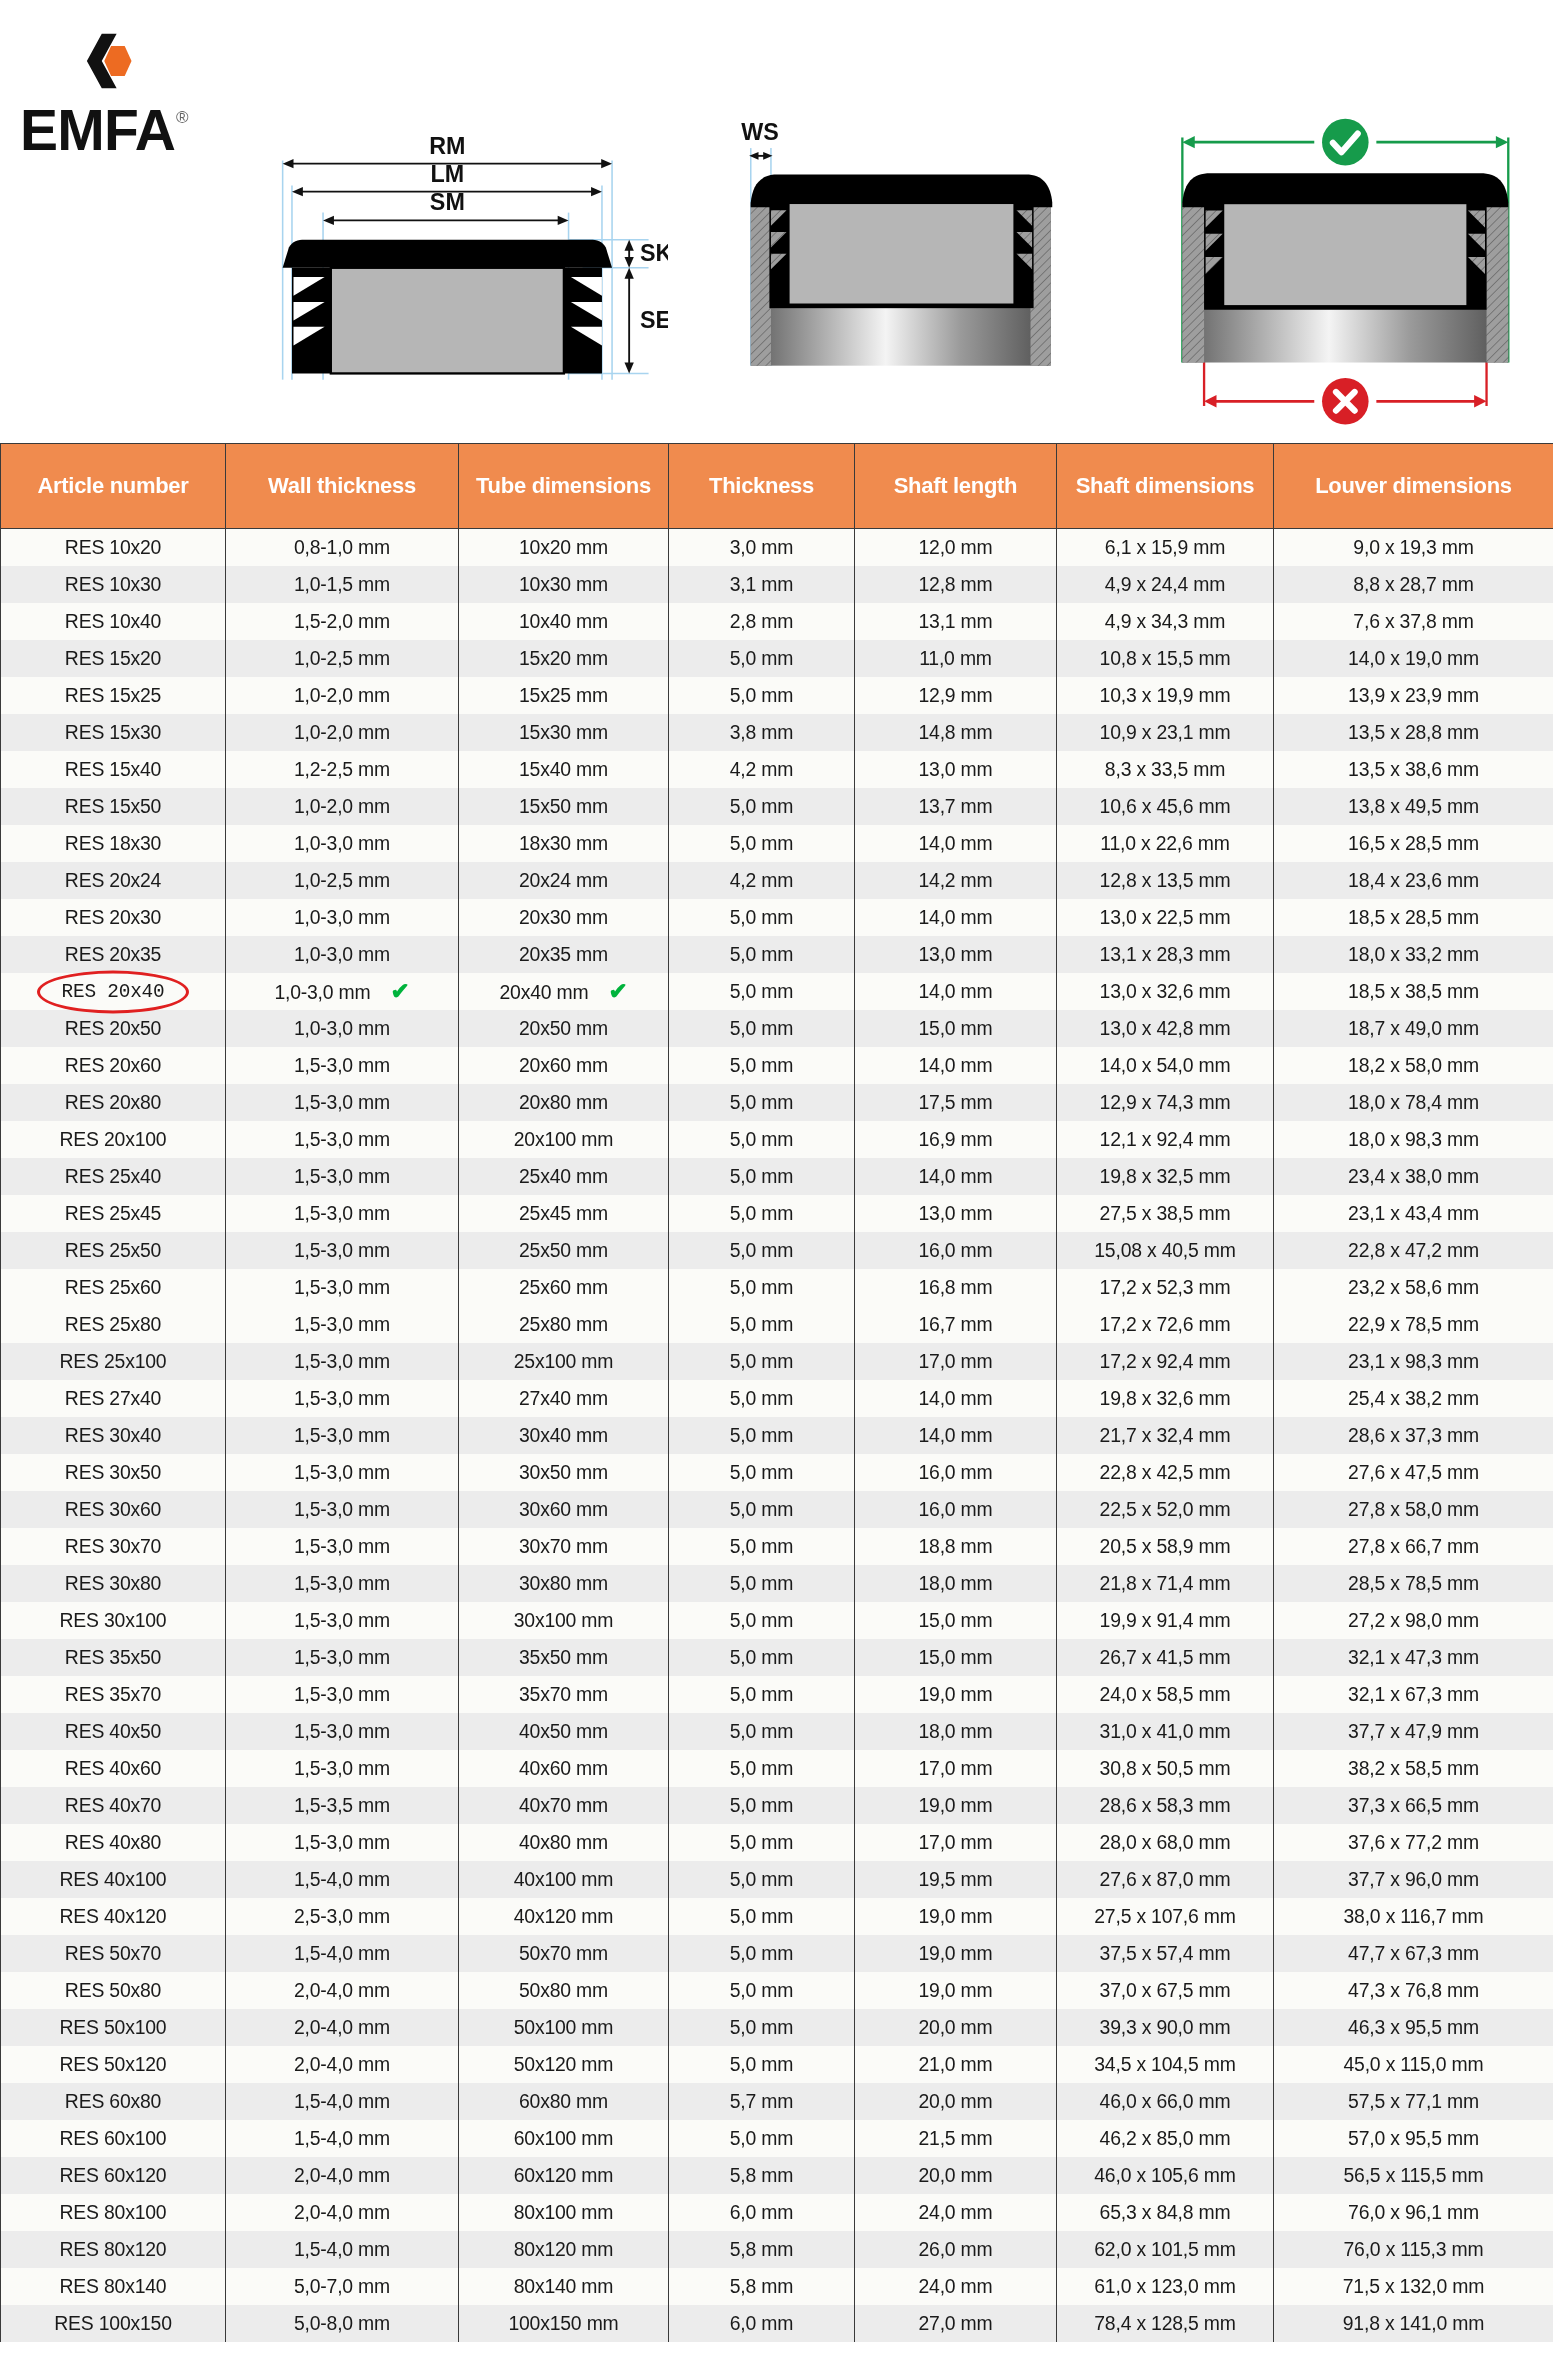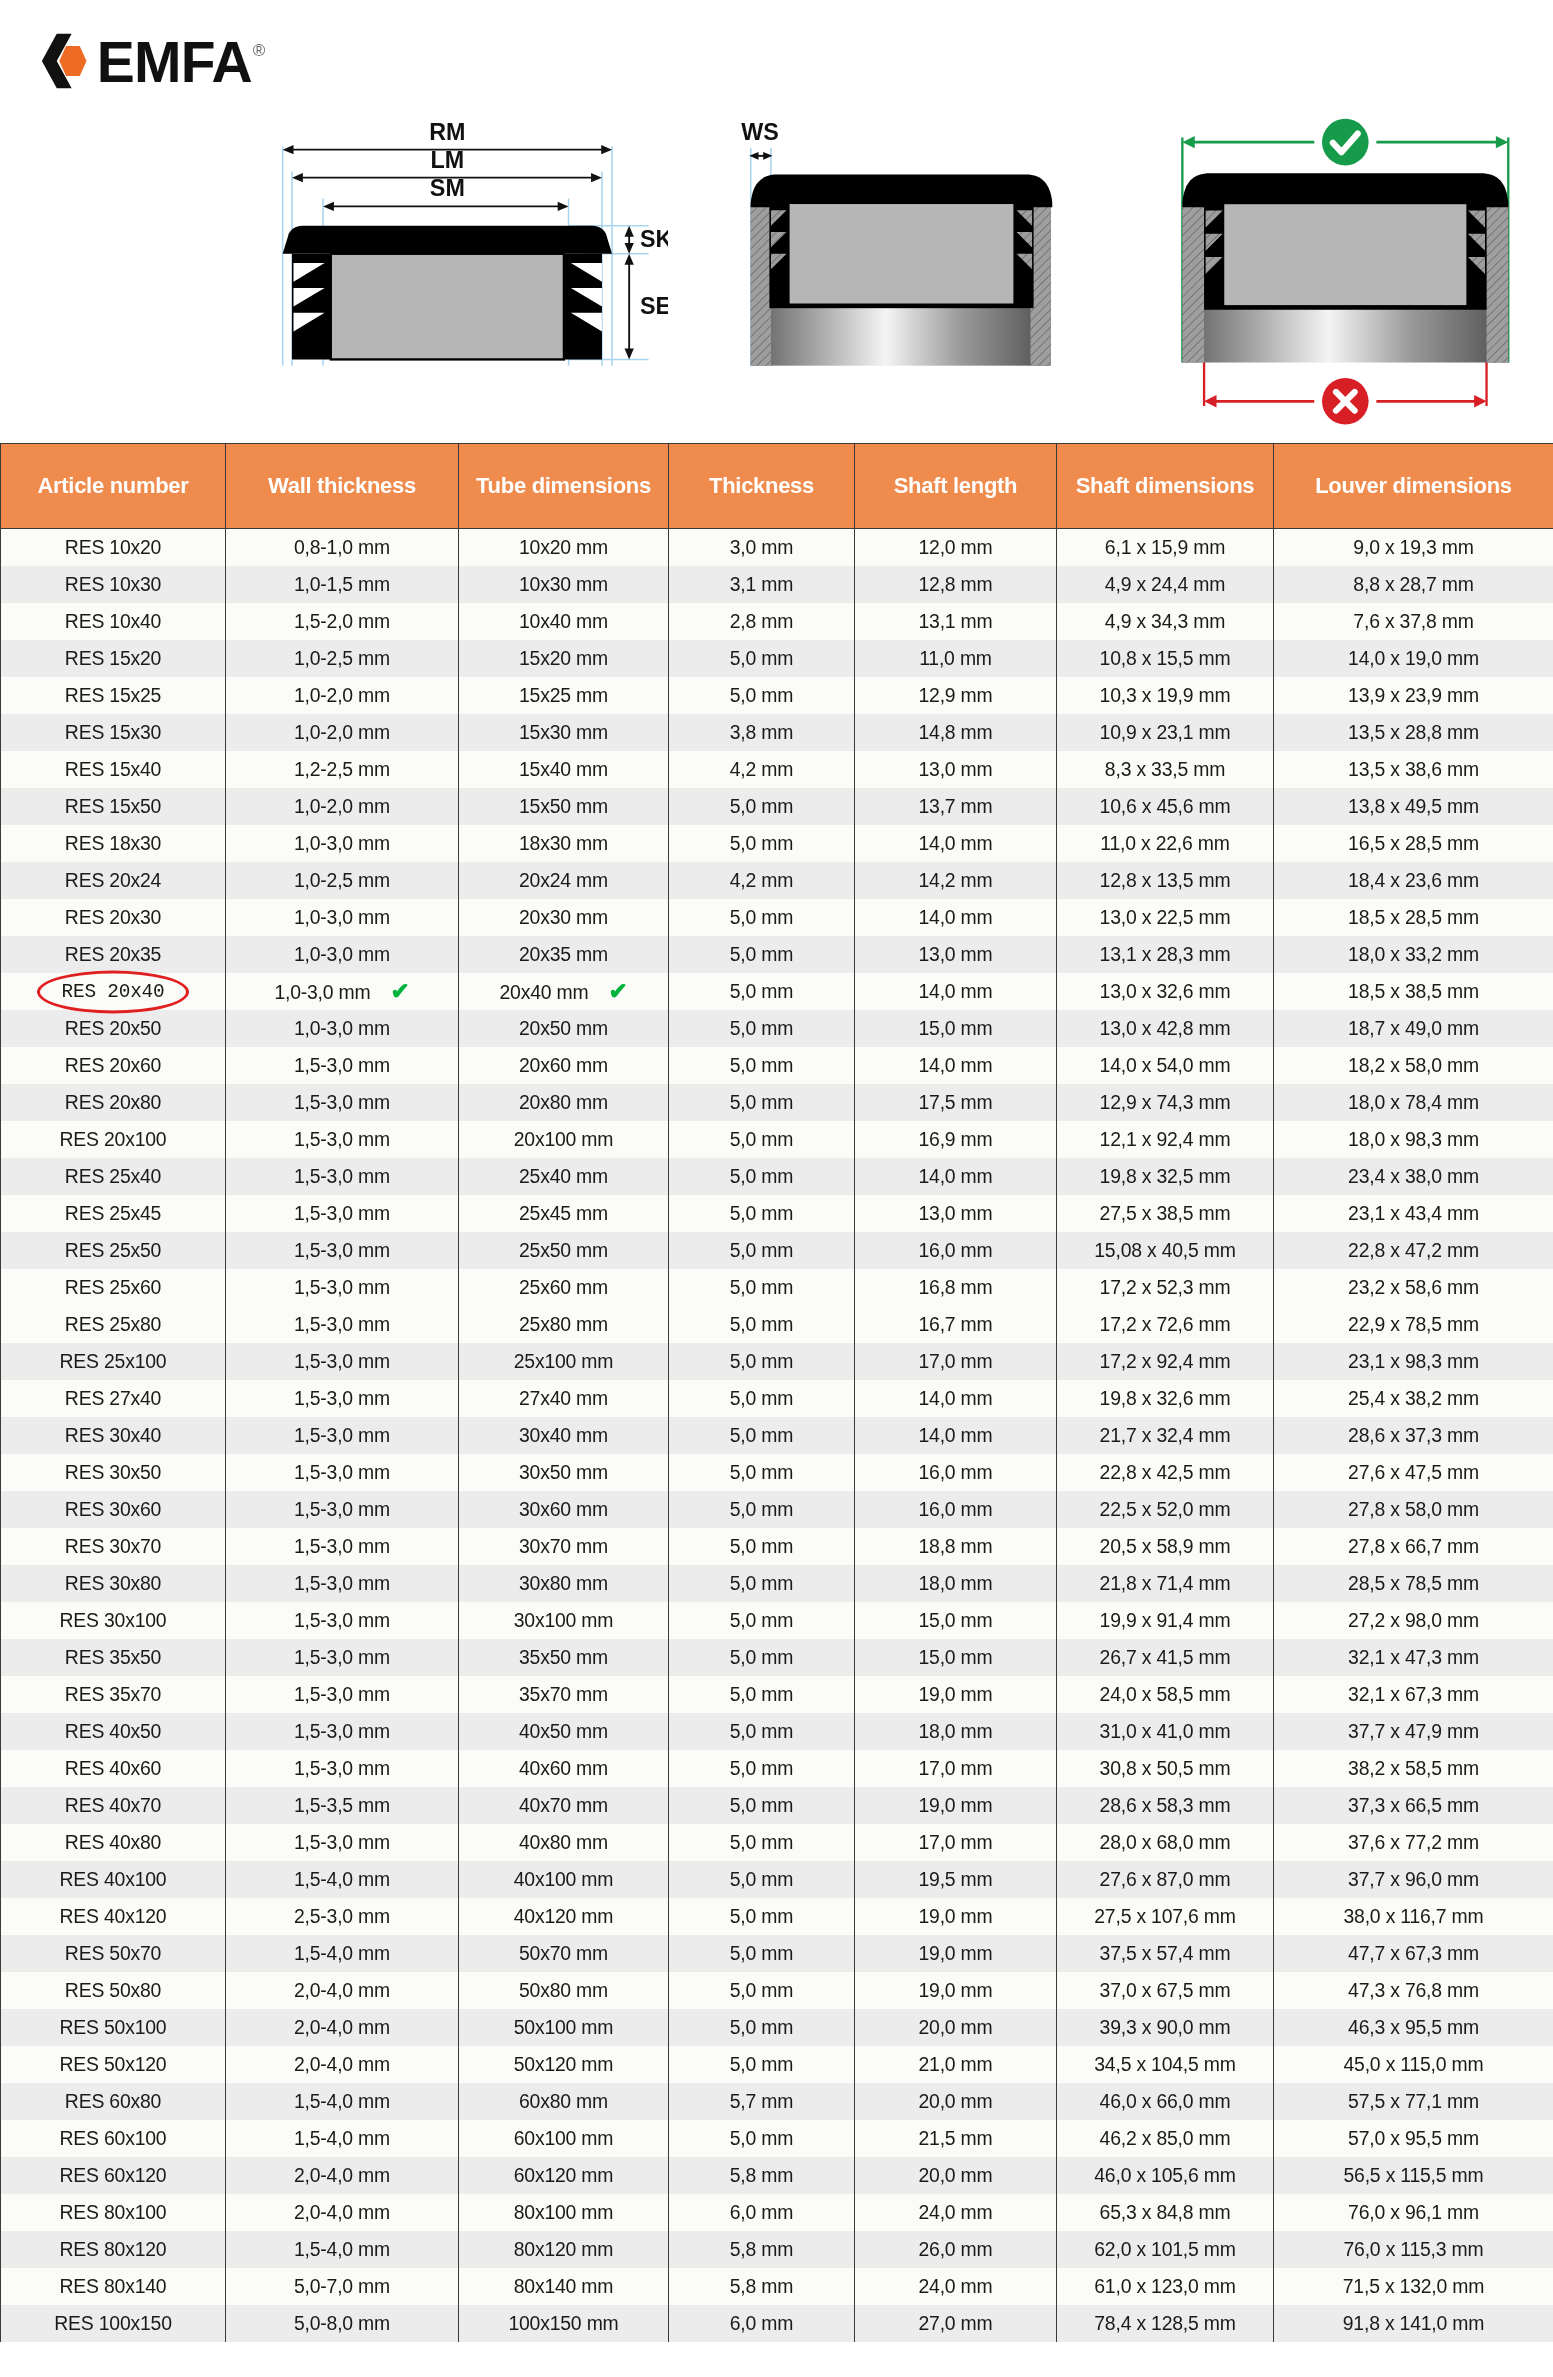--- a/index.html
+++ b/index.html
@@ -7,40 +7,40 @@
   body {
     width:1553px; height:2377px;
     background:#ffffff;
     font-family:"Liberation Sans", sans-serif;
     overflow:hidden;
   }
 
   
   .header { position:relative; height:117px; }
   .logo-wrap {
-    position:absolute; left:27px; top:29.5px;
-    display:flex; align-items:center; gap:7.8px;
+    position:absolute; left:20px; top:29.5px;
+    display:flex; align-items:center; gap:7.8px;flex-direction:column;
   }
   .logo-mark { width:62px; height:62px; display:block; }
   .logo-text {
     font-family:"Liberation Sans", sans-serif;
     font-weight:bold; font-size:57px; letter-spacing:-0.8px;
     color:#111111; line-height:1; position:relative; top:2.3px;
   }
   .logo-reg {
     font-size:17px; color:#666; position:relative;
     top:-26.4px; left:0.8px; font-weight:normal;
   }
 
   
   .diagrams {
     position:relative; height:326px; width:1553px;
   }
   .diagram { position:absolute; top:0; }
-  .d1 { left:264px; }
+  .d1 { left:264px;margin-top:14px; }
   .d2 { left:715px; }
   .d3 { left:1142px; }
 
   
   table.spec {
     width:1553px;
     border-collapse:collapse;
     table-layout:fixed;
     border-radius:13px;
   }

